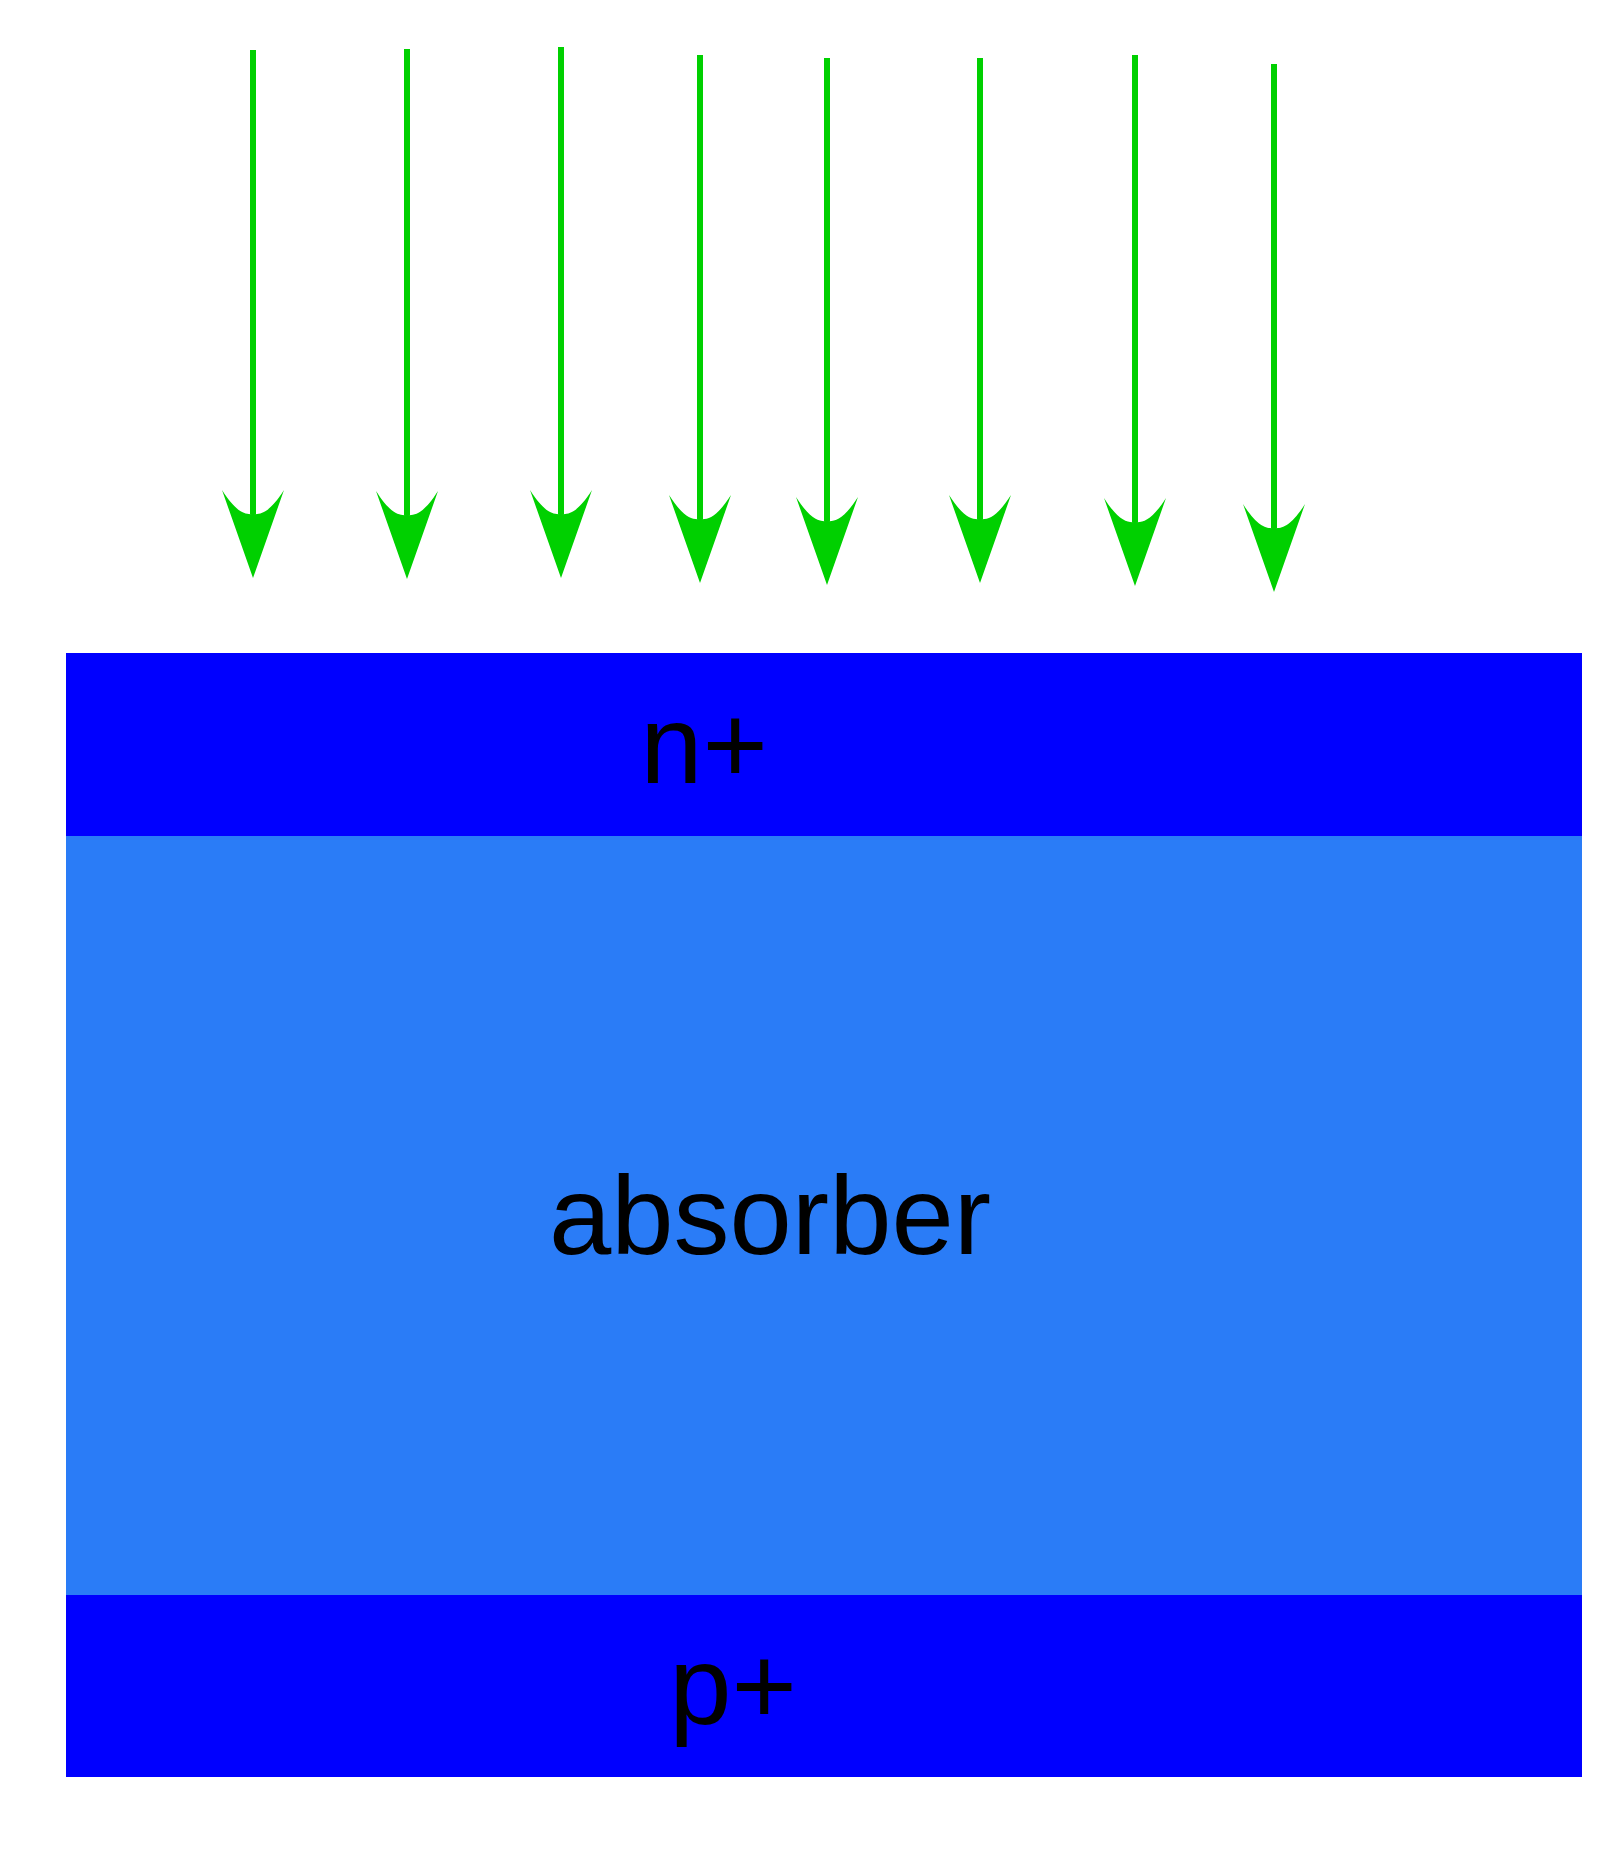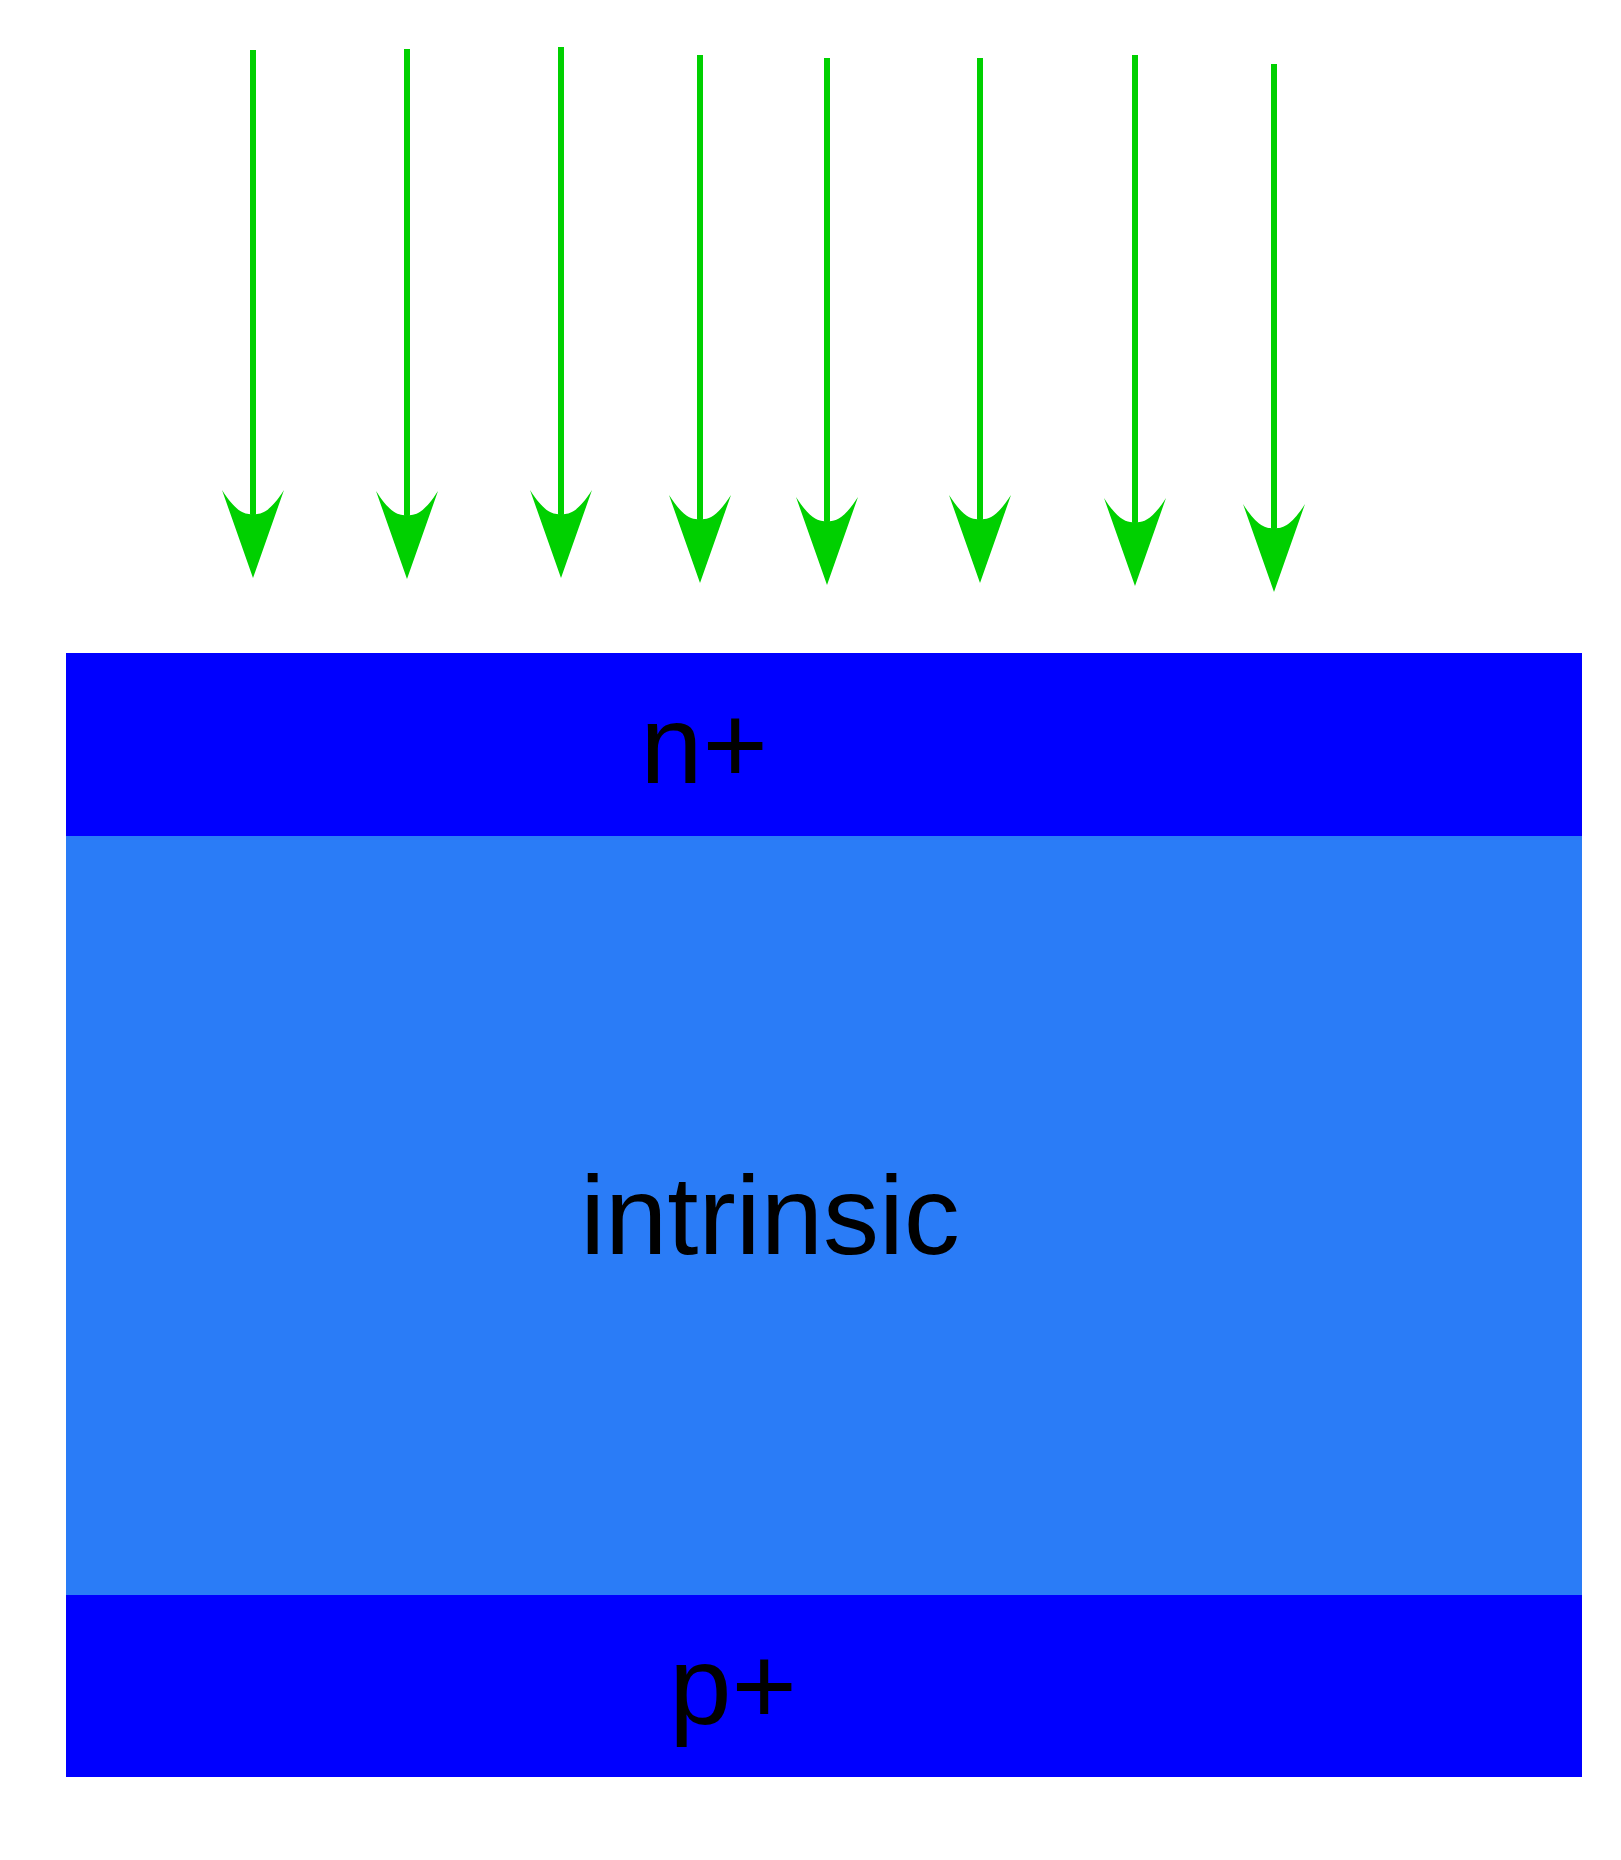--- a/index.html
+++ b/index.html
@@ -93,21 +93,21 @@
     </svg>
 
   <div class="device">
 
     <div class="layer layer-n" id="layer-n" style="background: rgb(0, 0, 255);">
       <div class="layer-label label-n">n+</div>
     </div>
 
     <div class="layer layer-i" id="layer-i" style="background: rgb(42, 124, 247);">
       <div class="layer-label label-i">
-        <span class="line">intrinsic</span>
+        <span class="line">absorber</span>
       </div>
     </div>
 
     <div class="layer layer-p" id="layer-p" style="background: rgb(0, 0, 255);">
       <div class="layer-label label-p">p+</div>
     </div>
 
   </div>
 </div>
 

